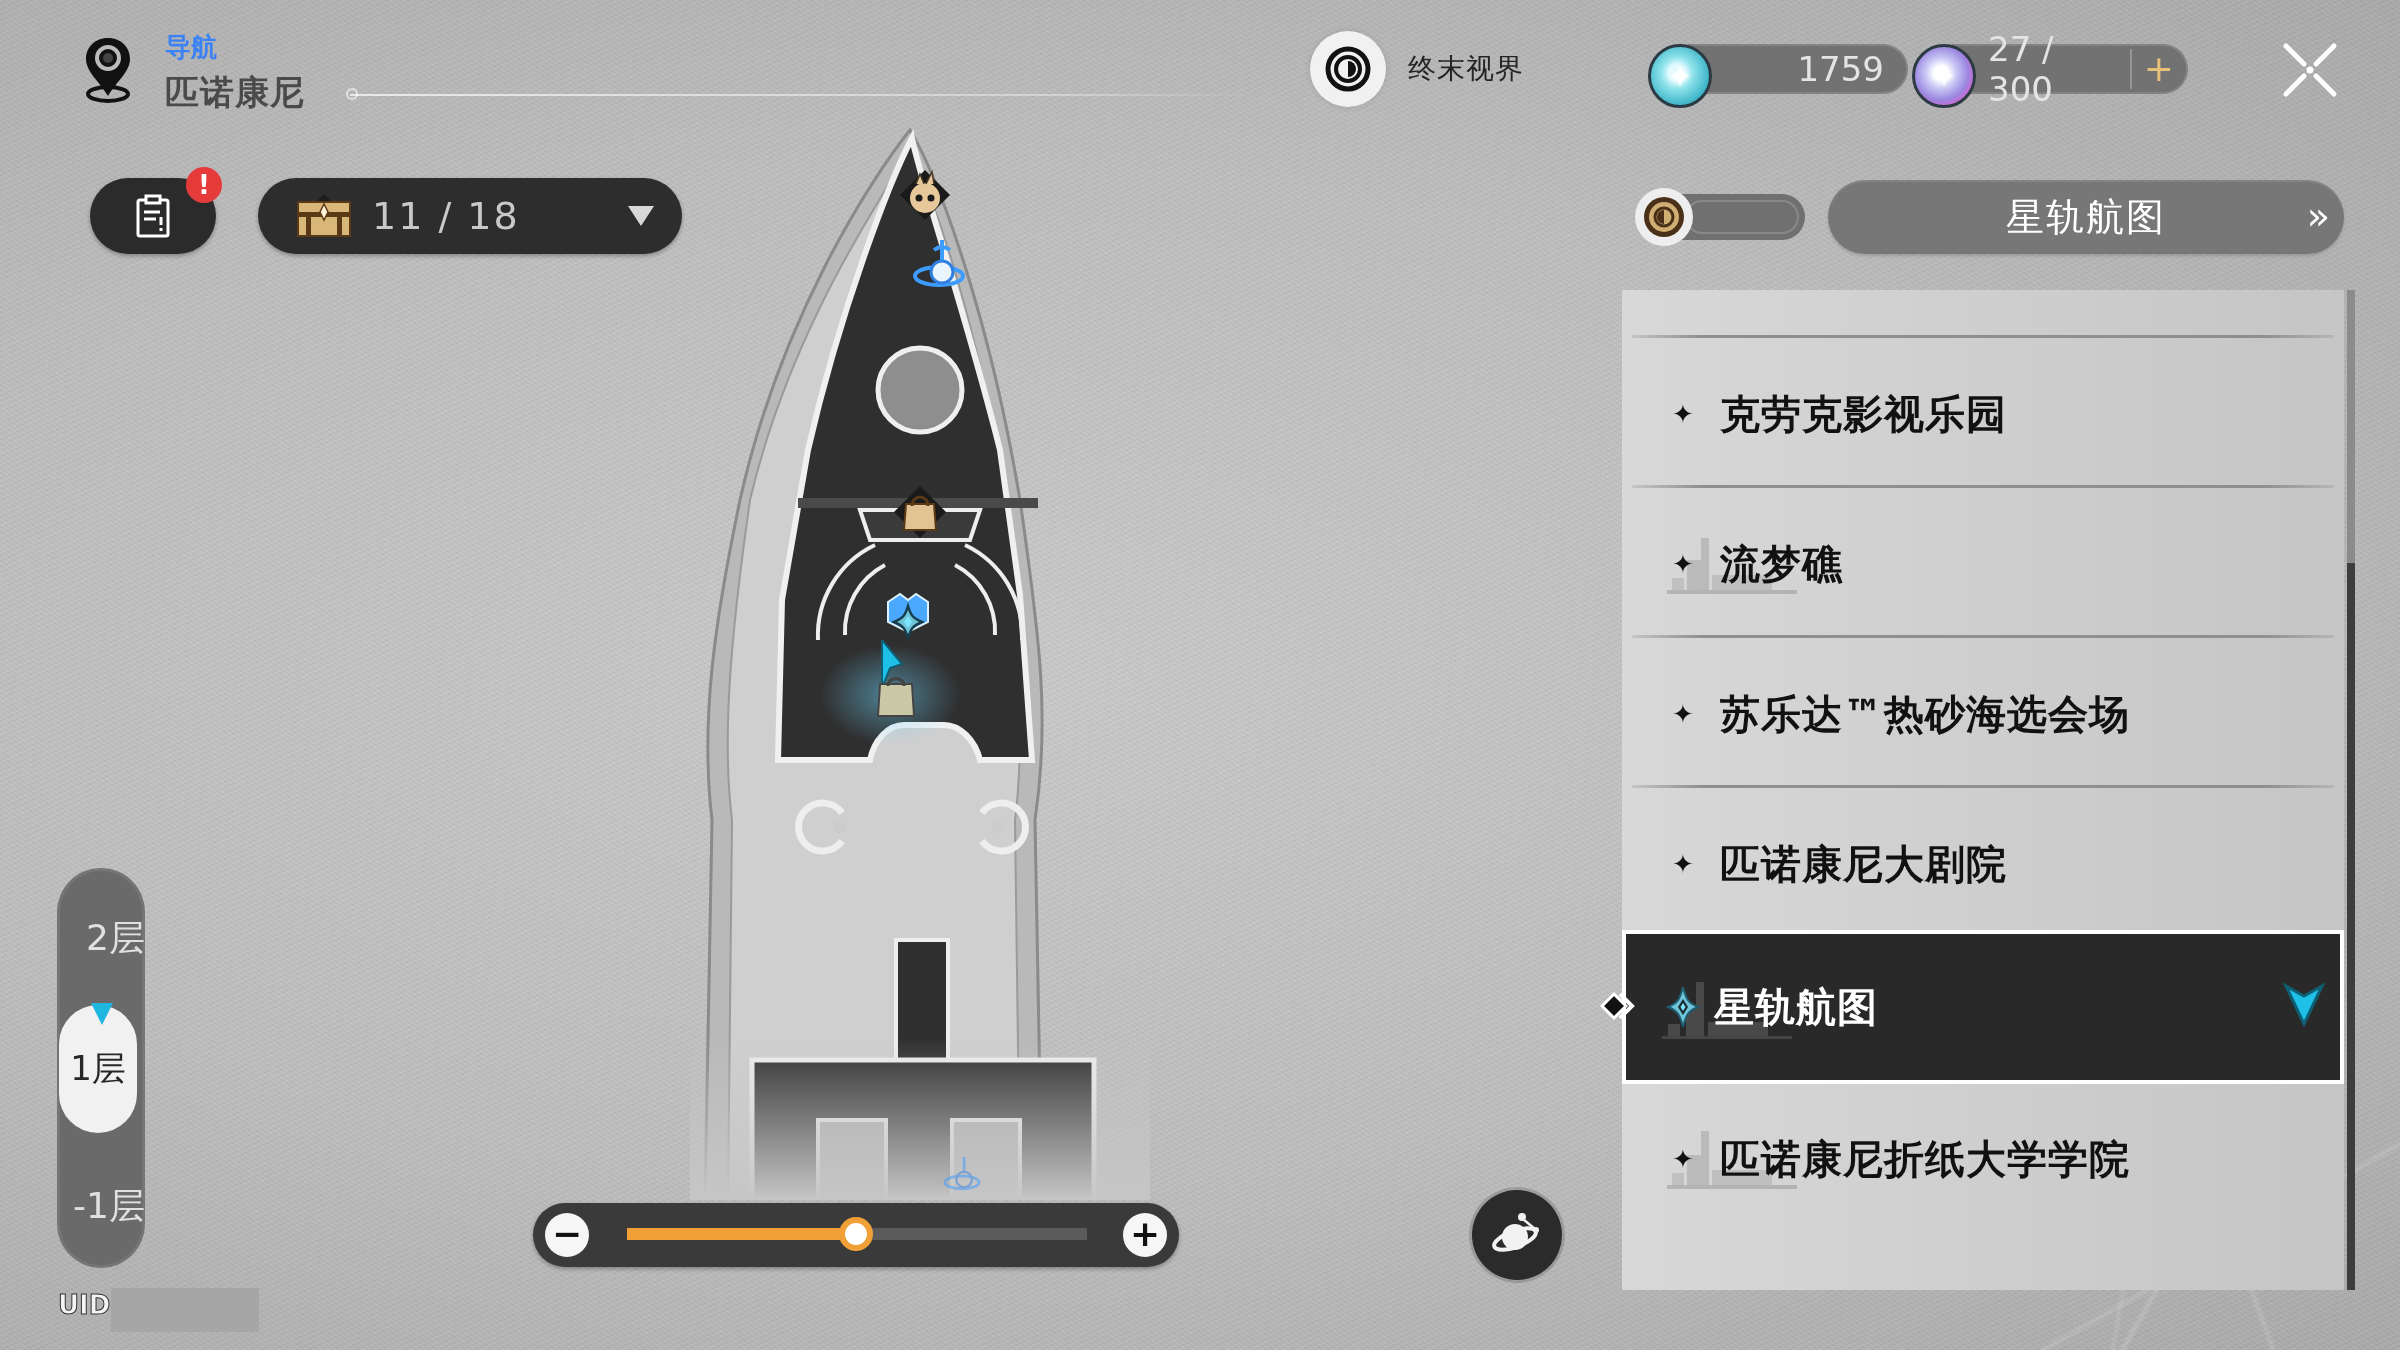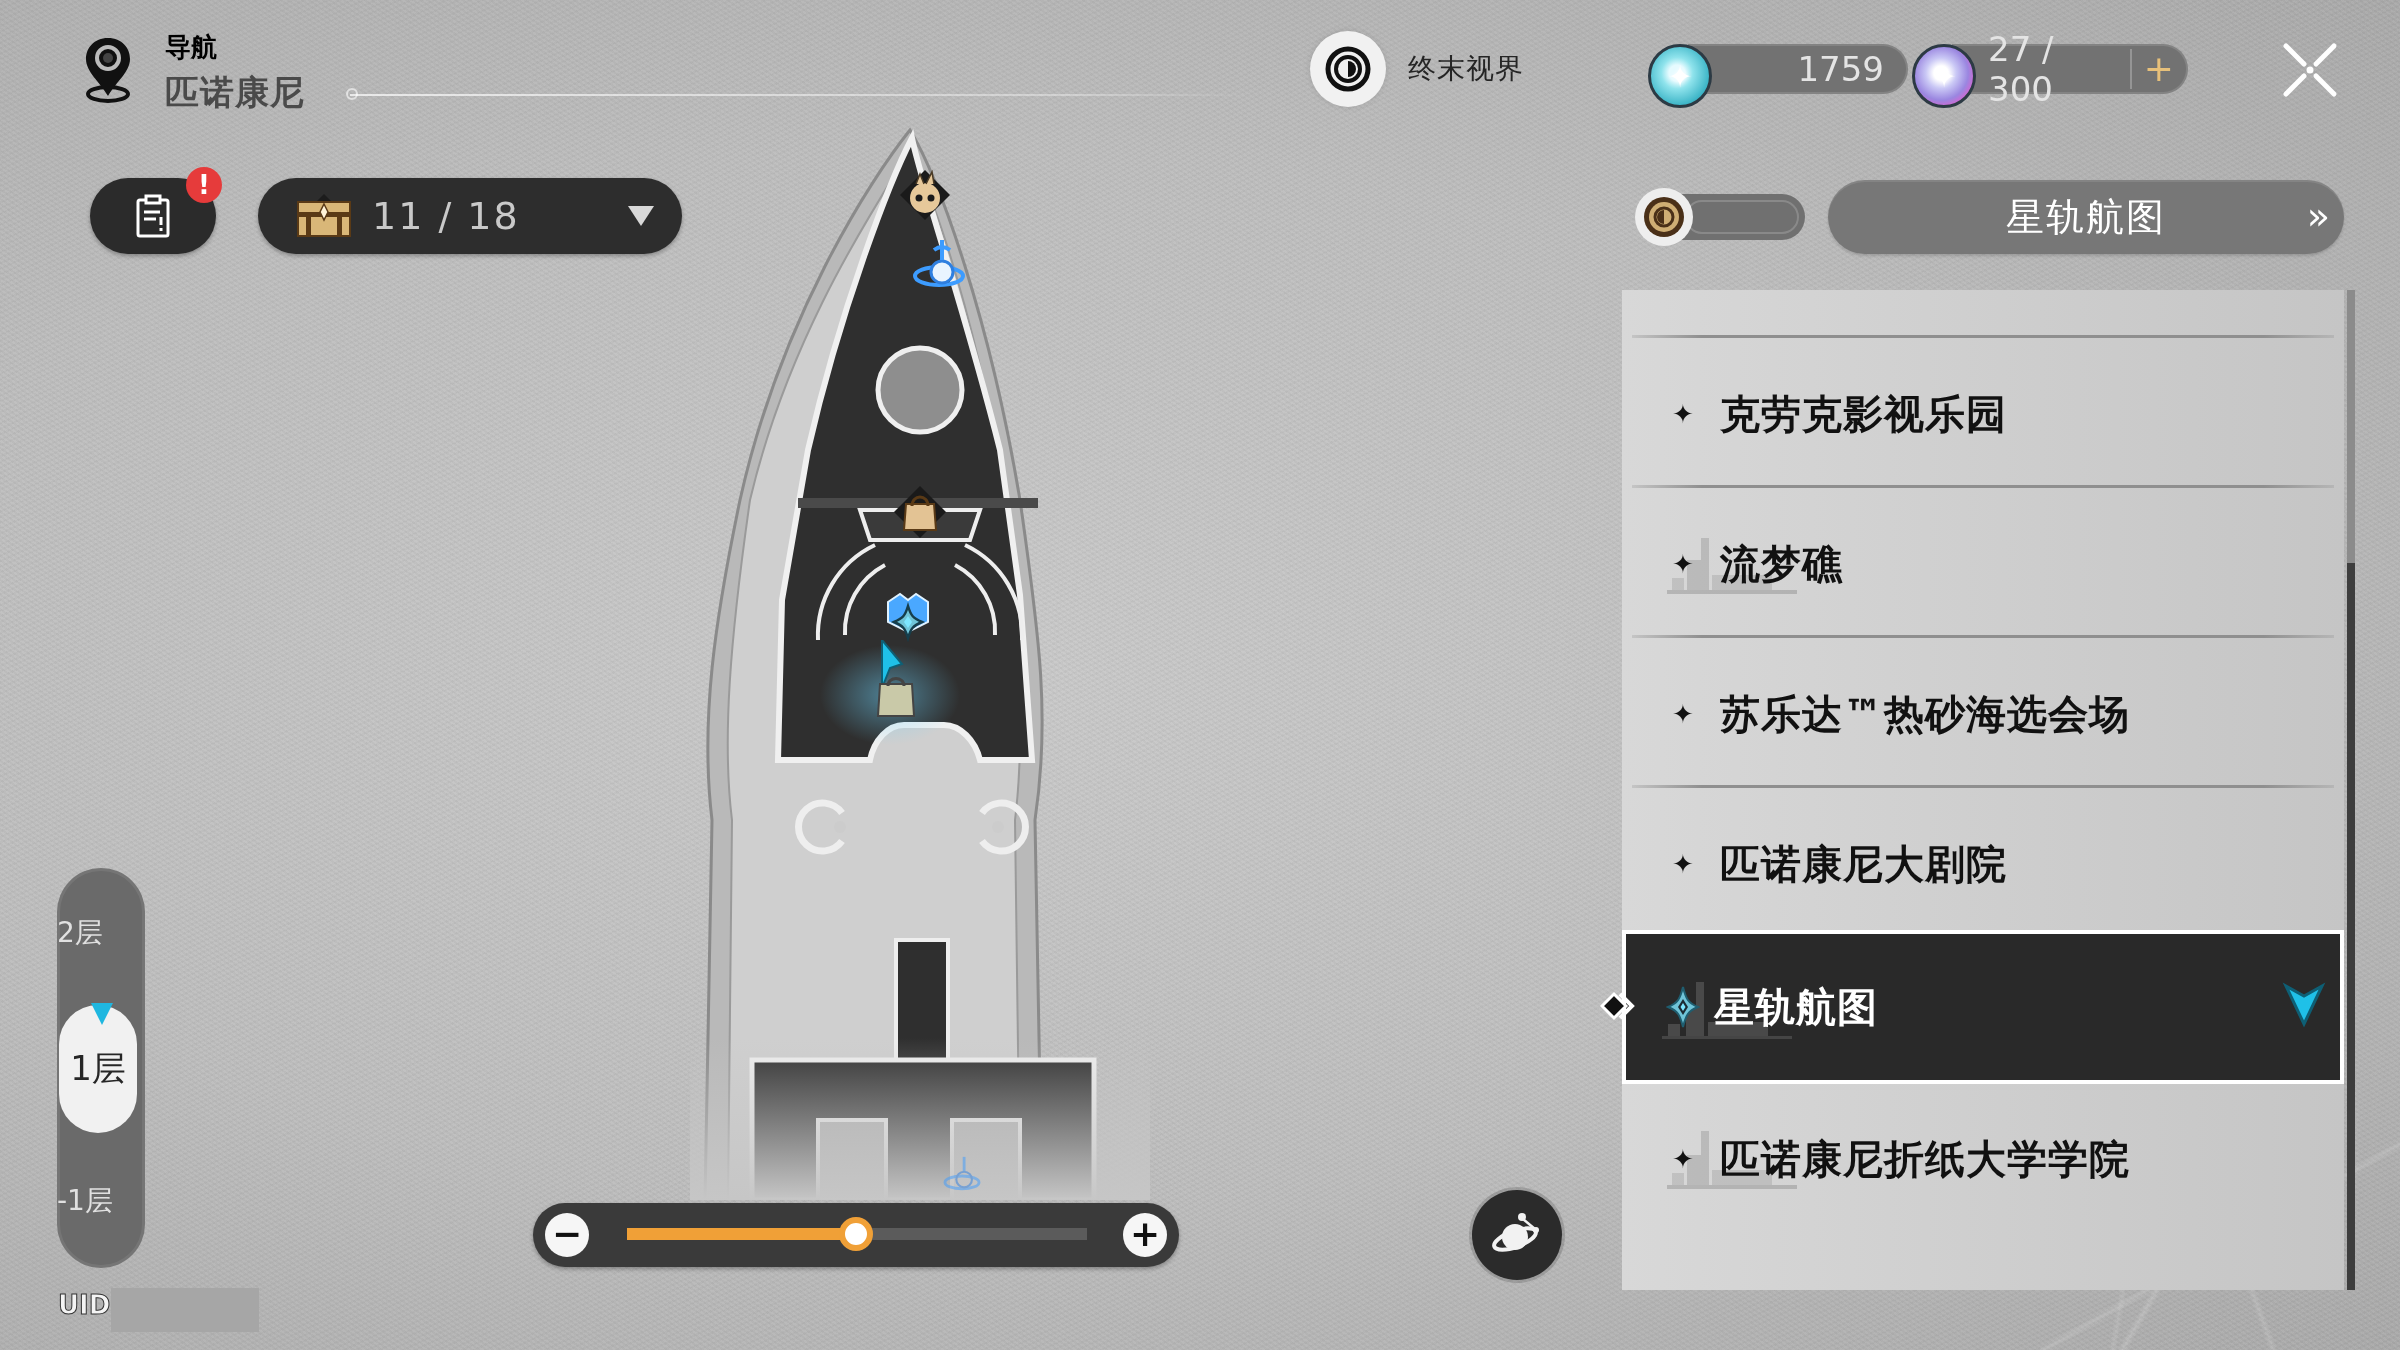--- a/index.html
+++ b/index.html
@@ -22,21 +22,21 @@
     background:
       linear-gradient(120deg, transparent 48%, rgba(255,255,255,0.18) 49%, transparent 50%),
       linear-gradient(70deg, transparent 48%, rgba(255,255,255,0.15) 49%, transparent 50%),
       linear-gradient(150deg, transparent 60%, rgba(255,255,255,0.15) 61%, transparent 62%),
       linear-gradient(100deg, transparent 30%, rgba(255,255,255,0.12) 31%, transparent 32%);
     opacity:.9;
   }
 
   
   .nav-pin { left:80px; top:34px; width:56px; height:72px; }
-  .nav-label { left:165px; top:30px; font-size:26px; color:#000000; font-weight:bold; }
+  .nav-label { left:165px; top:30px; font-size:26px; color:#3b82f6; font-weight:bold; }
   .nav-place { left:165px; top:70px; font-size:34px; color:#4a4a4a; font-weight:bold; letter-spacing:1px; }
   .nav-line { left:350px; top:94px; width:900px; height:2px; background:linear-gradient(90deg, rgba(255,255,255,.7), rgba(255,255,255,.35) 80%, transparent); }
   .nav-dot { left:346px; top:88px; width:12px; height:12px; border-radius:50%; border:2px solid rgba(255,255,255,.6); box-sizing:border-box; }
 
   
   .endgame { left:1310px; top:30px; height:78px; display:flex; align-items:center; }
   .endgame-icon { width:76px; height:76px; border-radius:50%; background:#f1f1f1; box-shadow:0 0 6px rgba(0,0,0,.12); display:flex; align-items:center; justify-content:center; }
   .endgame-label { font-size:28px; color:#252525; margin-left:22px; letter-spacing:1px; }
 
   
@@ -76,21 +76,21 @@
   .skyline { position:absolute; left:45px; width:130px; height:70px; opacity:.35; }
   .list-row.selected { background:#292929; outline:4px solid #fff; outline-offset:-4px; left:0; width:722px; height:154px; }
   .list-row.selected .name { color:#fff; margin-left:14px; }
   .sel-caret { position:absolute; left:-22px; top:58px; }
   .sel-pin { position:absolute; right:18px; top:50px; }
   .scroll-track { left:2347px; top:290px; width:8px; height:1000px; background:#8b8b8b; }
   .scroll-thumb { left:2347px; top:563px; width:8px; height:727px; background:#3d3d3d; }
 
   
   .floor-sel { left:57px; top:868px; width:88px; height:400px; background:#6a6a6a; border-radius:44px; box-shadow: inset 0 0 0 3px rgba(255,255,255,.08); }
-  .floor-item { position:absolute; left:0; width:88px; text-align:left; color:#e0e0e0; font-size:28px; }
+  .floor-item { position:absolute; left:0; width:88px; text-align:right; color:#e0e0e0; font-size:36px; }
   .floor-thumb { position:absolute; left:2px; top:137px; width:78px; height:128px; background:#f1f1f1; border-radius:42px; display:flex; align-items:center; justify-content:center; color:#262626; font-size:34px; }
   .floor-thumb .pin { position:absolute; top:-2px; left:32px; width:0; height:0; border-left:11px solid transparent; border-right:11px solid transparent; border-top:22px solid #1fb7e0; }
   .uid { left:58px; top:1290px; font-size:26px; color:#f4f4f4; font-weight:bold; -webkit-text-stroke:1px #333; }
   .uid-mask { left:111px; top:1288px; width:148px; height:44px; background:#a6a6a6; }
 
   
   .zoom-bar { left:533px; top:1203px; width:646px; height:64px; background:#3a3a3a; border-radius:32px; box-shadow:0 2px 4px rgba(0,0,0,.3); }
   .zoom-btn { position:absolute; top:10px; width:44px; height:44px; border-radius:50%; background:#f6f6f6; color:#111; font-size:36px; line-height:42px; text-align:center; font-weight:bold; }
   .zoom-track { position:absolute; left:94px; top:25px; width:460px; height:12px; background:#5b5b5b; }
   .zoom-fill { position:absolute; left:0; top:0; height:12px; background:#f0a037; }

